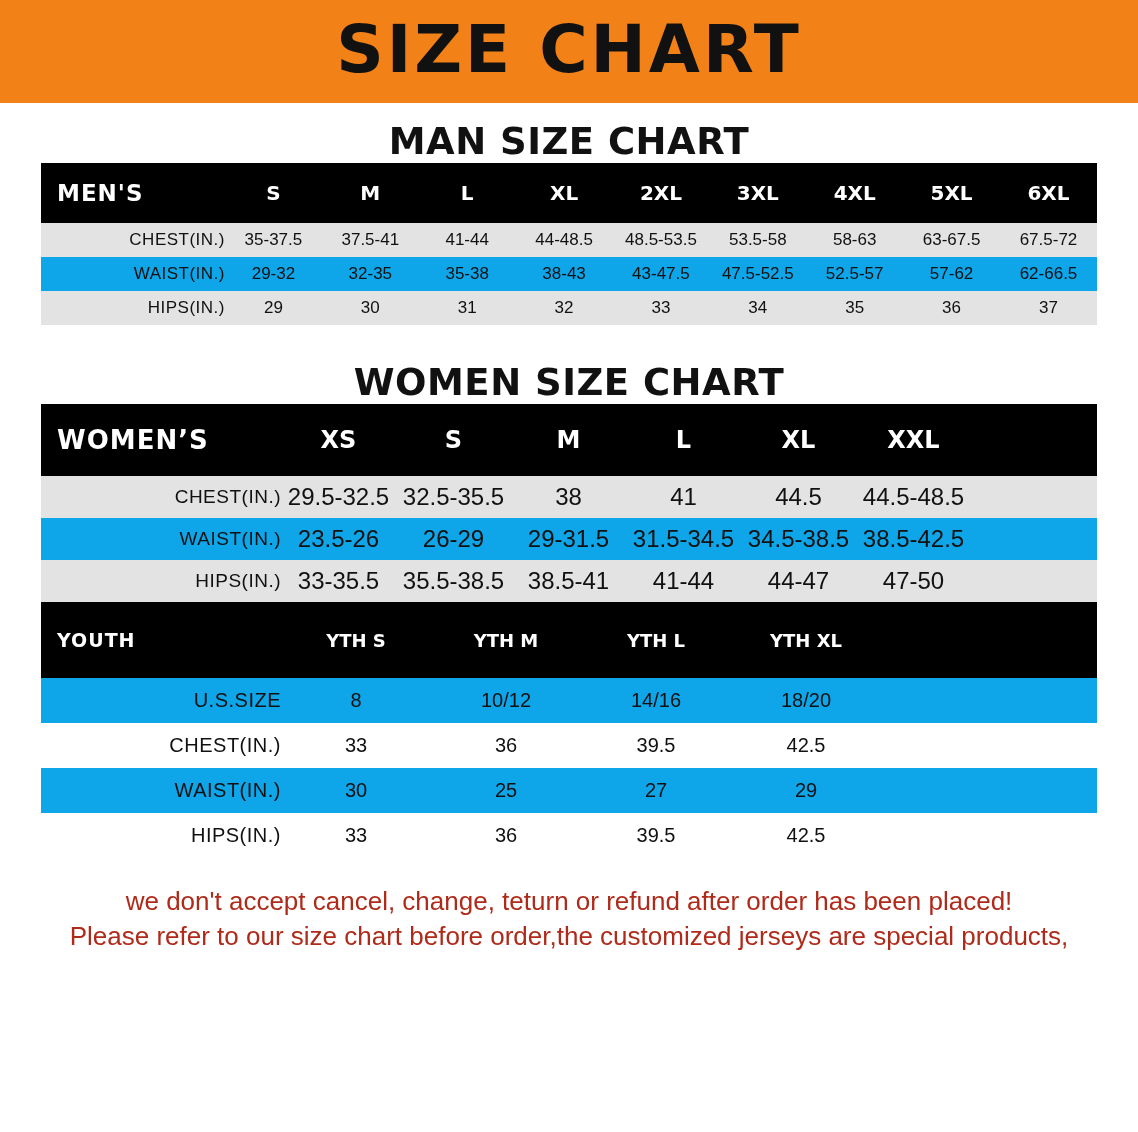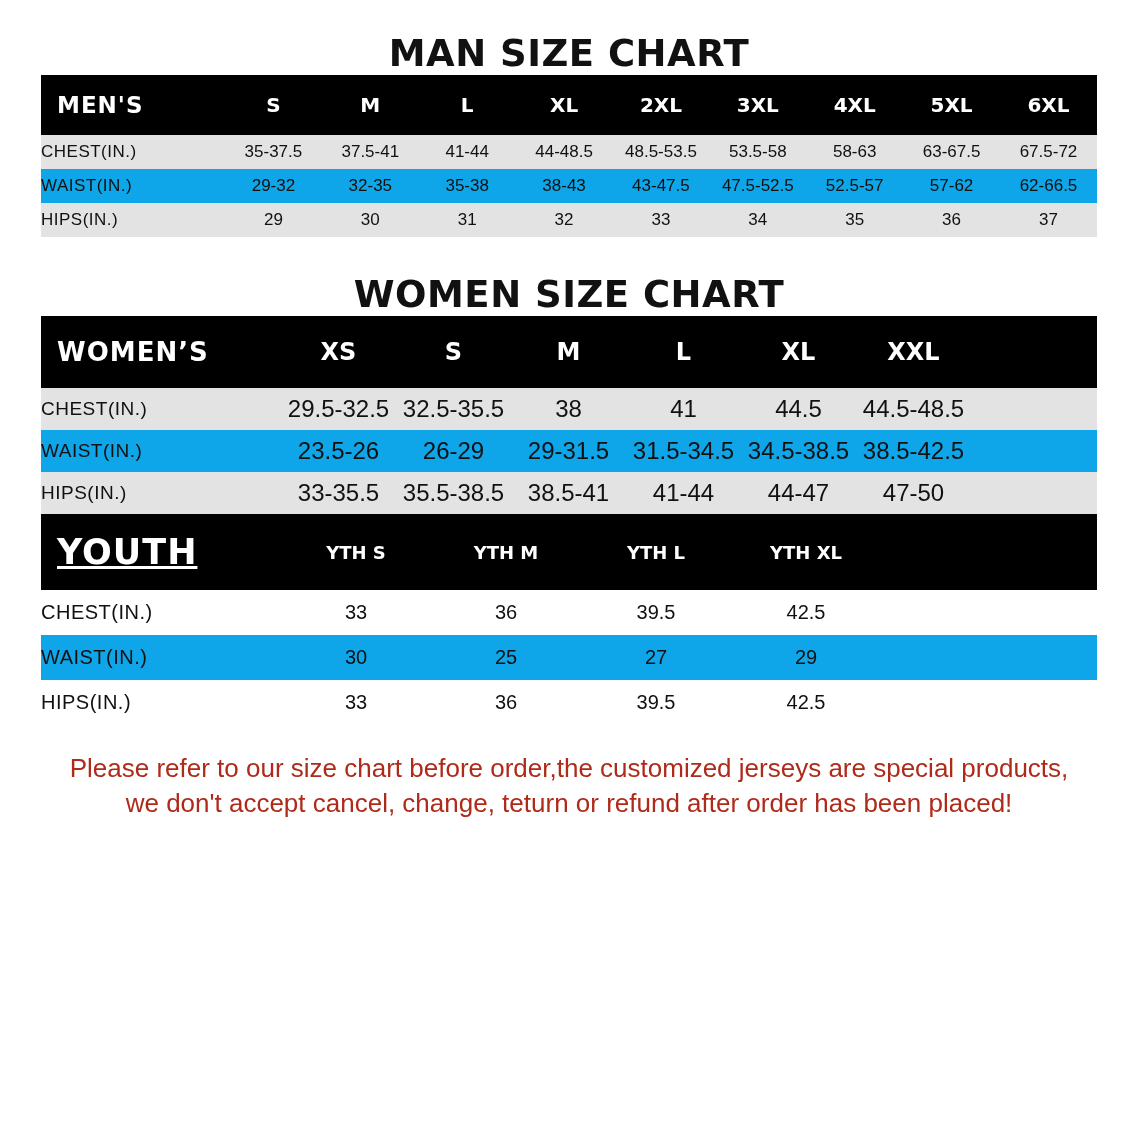--- a/index.html
+++ b/index.html
@@ -43,21 +43,21 @@
 
   
   .section-title {
     text-align: center;
     font-family: "DejaVu Sans", sans-serif;
     font-weight: bold;
     font-size: 37px;
     letter-spacing: 0.5px;
     color: #111;
   }
-  .t-man   { margin-top: 32px; }
+  .t-man   { margin-top: 17px; }
   .t-women { margin-top: 36px; }
   .t-youth { margin-top: 46px; }
 
   
   .table-wrap {
     margin: 0 auto;
     width: 1056px;
   }
   table.size {
     border-collapse: collapse;
@@ -77,21 +77,21 @@
     padding-left: 16px;
     letter-spacing: 1px;
   }
   table.size tbody td {
     text-align: center;
     font-family: "Liberation Sans", sans-serif;
     color: #111;
     padding: 0;
   }
   table.size tbody td.rowlabel {
-    text-align: left;
+    text-align: right;
     letter-spacing: 0.5px;
   }
   .zebra-a { background: #e3e3e3; }
   .zebra-b { background: #0ea5e9; }
   .zebra-w { background: #ffffff; }
 
   
   #men-table thead th { height: 44px; font-size: 20px; }
   #men-table thead th.rowhead { font-size: 23px; }
   #men-table tbody tr { height: 34px; }
@@ -100,21 +100,21 @@
 
   
   #women-table thead th { height: 56px; font-size: 24px; }
   #women-table thead th.rowhead { font-size: 26px; }
   #women-table tbody tr { height: 42px; }
   #women-table tbody td { font-size: 24px; }
   #women-table tbody td.rowlabel { font-size: 19px; }
 
   
   #youth-table thead th { height: 60px; font-size: 18px; }
-  #youth-table thead th.rowhead { font-size: 35px; text-decoration: underline; }
+  #youth-table thead th.rowhead { font-size: 19px; }
   #youth-table tbody tr { height: 45px; }
   #youth-table tbody td { font-size: 20px; }
   #youth-table tbody td.rowlabel { font-size: 20px; }
 
   
   .note {
     margin: 26px auto 0 auto;
     width: 1060px;
     text-align: center;
     color: #b02a1a;
@@ -122,20 +122,23 @@
     font-size: 26px;
     line-height: 1.35;
   }
   .note div { white-space: nowrap; }
 </style>
 </head>
 <body>
 
 <div class="page">
 
+  <div class="banner">
+    <div class="banner-title">SIZE CHART</div>
+  </div>
 
   <div class="section-title t-man">MAN SIZE CHART</div>
   <div class="table-wrap">
     <table class="size" id="men-table">
       <thead>
         <tr>
           <th class="rowhead" style="width:160px">MEN'S</th>
           <th>S</th>
           <th>M</th>
           <th>L</th>
@@ -244,20 +247,28 @@
         <tr>
           <th class="rowhead" style="width:216px">YOUTH</th>
           <th>YTH S</th>
           <th>YTH M</th>
           <th>YTH L</th>
           <th>YTH XL</th>
           <th style="width:200px"></th>
         </tr>
       </thead>
       <tbody>
+        <tr class="zebra-b">
+          <td class="rowlabel">U.S.SIZE</td>
+          <td>8</td>
+          <td>10/12</td>
+          <td>14/16</td>
+          <td>18/20</td>
+          <td></td>
+        </tr>
         <tr class="zebra-w">
           <td class="rowlabel">CHEST(IN.)</td>
           <td>33</td>
           <td>36</td>
           <td>39.5</td>
           <td>42.5</td>
           <td></td>
         </tr>
         <tr class="zebra-b">
           <td class="rowlabel">WAIST(IN.)</td>
@@ -273,17 +284,17 @@
           <td>36</td>
           <td>39.5</td>
           <td>42.5</td>
           <td></td>
         </tr>
       </tbody>
     </table>
   </div>
 
   <div class="note">
+    <div>we don't accept cancel, change, teturn or refund after order has been placed!</div>
     <div>Please refer to our size chart before order,the customized jerseys are special products,</div>
-    <div>we don't accept cancel, change, teturn or refund after order has been placed!</div>
   </div>
 
 </div>
 
 </body></html>

